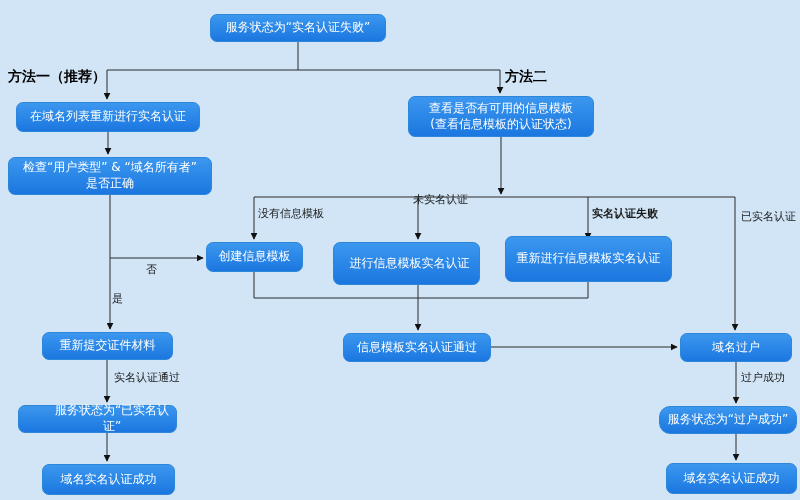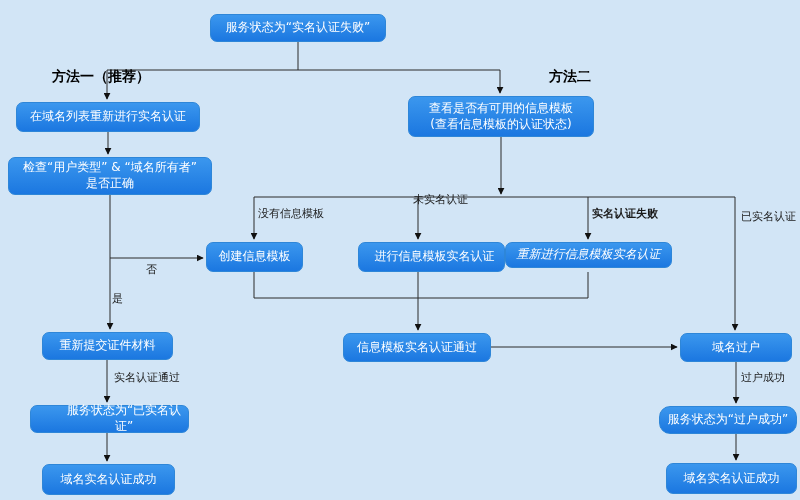--- a/index.html
+++ b/index.html
@@ -14,33 +14,33 @@
     display:flex;align-items:center;justify-content:center;text-align:center;
     background:linear-gradient(180deg,#3b97ee 0%,#1b77e0 100%);
     border:1px solid #2e86d8;border-radius:7px;
     color:#fff;font-size:12px;line-height:1.3;padding:2px 4px;
     white-space:pre-line;
   }
   .elabel{
     position:absolute;color:#1a1a1a;font-size:11px;white-space:nowrap;
   }
   .mlabel{
-    position:absolute;color:#000;font-size:14px;font-weight:bold;white-space:nowrap;margin-left:44px;
+    position:absolute;color:#000;font-size:14px;font-weight:bold;white-space:nowrap;
   }
   
   #n-start{left:210px;top:14px;width:176px;height:28px;}
   #n-redo-list{left:16px;top:102px;width:184px;height:30px;}
   #n-check{left:8px;top:157px;width:204px;height:38px;}
   #n-view-template{left:408px;top:96px;width:186px;height:41px;}
   #n-create-template{left:206px;top:242px;width:97px;height:30px;}
-  #n-do-template-auth{left:358px;top:242px;width:147px;height:30px;padding-left:10px;}
-  #n-redo-template-auth{left:505px;top:242px;width:167px;height:26px;font-style:italic;}
+  #n-do-template-auth{left:333px;top:242px;width:147px;height:43px;padding-left:10px;}
+  #n-redo-template-auth{left:505px;top:236px;width:167px;height:46px;}
   #n-template-auth-passed{left:343px;top:333px;width:148px;height:29px;}
   #n-resubmit-docs{left:42px;top:332px;width:131px;height:28px;}
-  #n-status-authed{left:30px;top:405px;width:159px;height:28px;padding-left:33px;}
+  #n-status-authed{left:18px;top:405px;width:159px;height:28px;padding-left:33px;}
   #n-success-left{left:42px;top:464px;width:133px;height:31px;}
   #n-domain-transfer{left:680px;top:333px;width:112px;height:29px;}
   #n-status-transferred{left:659px;top:406px;width:138px;height:28px;border-radius:11px;}
   #n-success-right{left:666px;top:463px;width:131px;height:31px;}
   
   #l-method1{left:8px;top:68px;}
   #l-method2{left:505px;top:68px;}
   #l-no-template{left:258px;top:206px;}
   #l-not-authed{left:413px;top:192px;}
   #l-auth-failed{left:592px;top:206px;font-weight:bold;}

